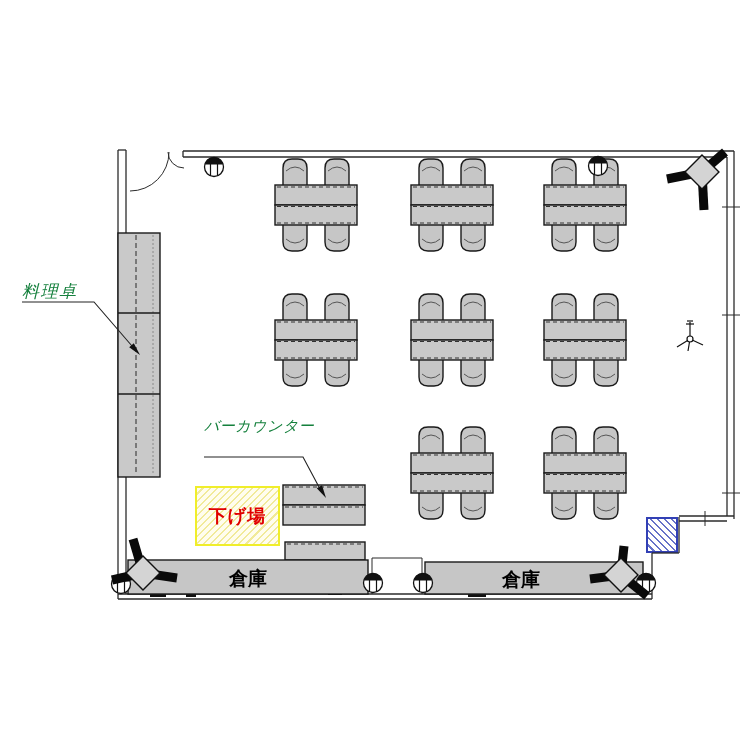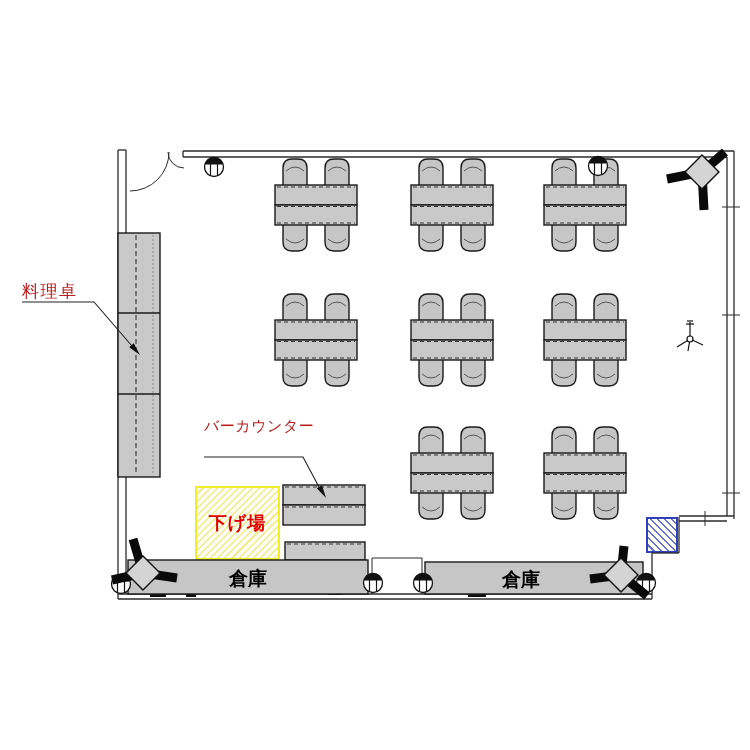--- a/index.html
+++ b/index.html
@@ -1,20 +1,20 @@
 <!DOCTYPE html>
 <html><head>
 <meta charset="utf-8">
 <style>
   html,body{margin:0;padding:0;background:#ffffff;}
   #stage{position:relative;width:750px;height:750px;background:#ffffff;overflow:hidden;
          font-family:"Liberation Sans", sans-serif;}
   #panels div{position:absolute;box-sizing:border-box;}
   #clearing-panel{
-    left:195px;top:486px;width:85px;height:74px;
+    left:195px;top:486px;width:85px;height:60px;
     border:2px solid #f0ee2a;
     background:repeating-linear-gradient(135deg,#fffdee 0 3.5px,#f1ea9a 3.5px 5px);
     display:flex;align-items:center;justify-content:center;
     color:#e00000;font-weight:bold;font-size:18px;letter-spacing:1px;
   }
   #blue-panel{
     left:646px;top:517px;width:32px;height:36px;
     border:2px solid #3240b5;
     background:repeating-linear-gradient(45deg,#ffffff 0 3.5px,#6672c8 3.5px 5px);
   }
@@ -25,21 +25,21 @@
   .chair{fill:#c6c6c6;stroke:#1a1a1a;stroke-width:1.4;}
   .chair-line{fill:none;stroke:#555;stroke-width:1;}
   .dash{stroke:#333;stroke-width:1;stroke-dasharray:4 3;}
   .cab-dash{stroke:#444;stroke-width:1.2;stroke-dasharray:5 3;}
   .cab-dash2{stroke:#8a8a8a;stroke-width:1;stroke-dasharray:2 2;}
   .storage-rect{fill:#c6c6c6;stroke:#1a1a1a;stroke-width:1.4;}
   .storage-text{font-family:"Liberation Sans",sans-serif;font-size:19px;font-weight:bold;fill:#000;}
   .leader{stroke:#222;stroke-width:1.1;fill:none;}
   .arrowhead{fill:#111;stroke:none;}
   .tick{fill:#111;}
-  .annotation{position:absolute;color:#b91c1c;white-space:nowrap;}
+  .annotation{position:absolute;color:#15803d;white-space:nowrap;font-style:italic;}
   #label-cooking{left:22px;top:280px;font-size:17px;letter-spacing:1.5px;}
   #label-barcounter{left:204px;top:417px;font-size:15px;letter-spacing:0.5px;}
 </style>
 </head>
 <body>
 
 <div id="stage">
 
   <div id="panels">
     <div id="clearing-panel">

